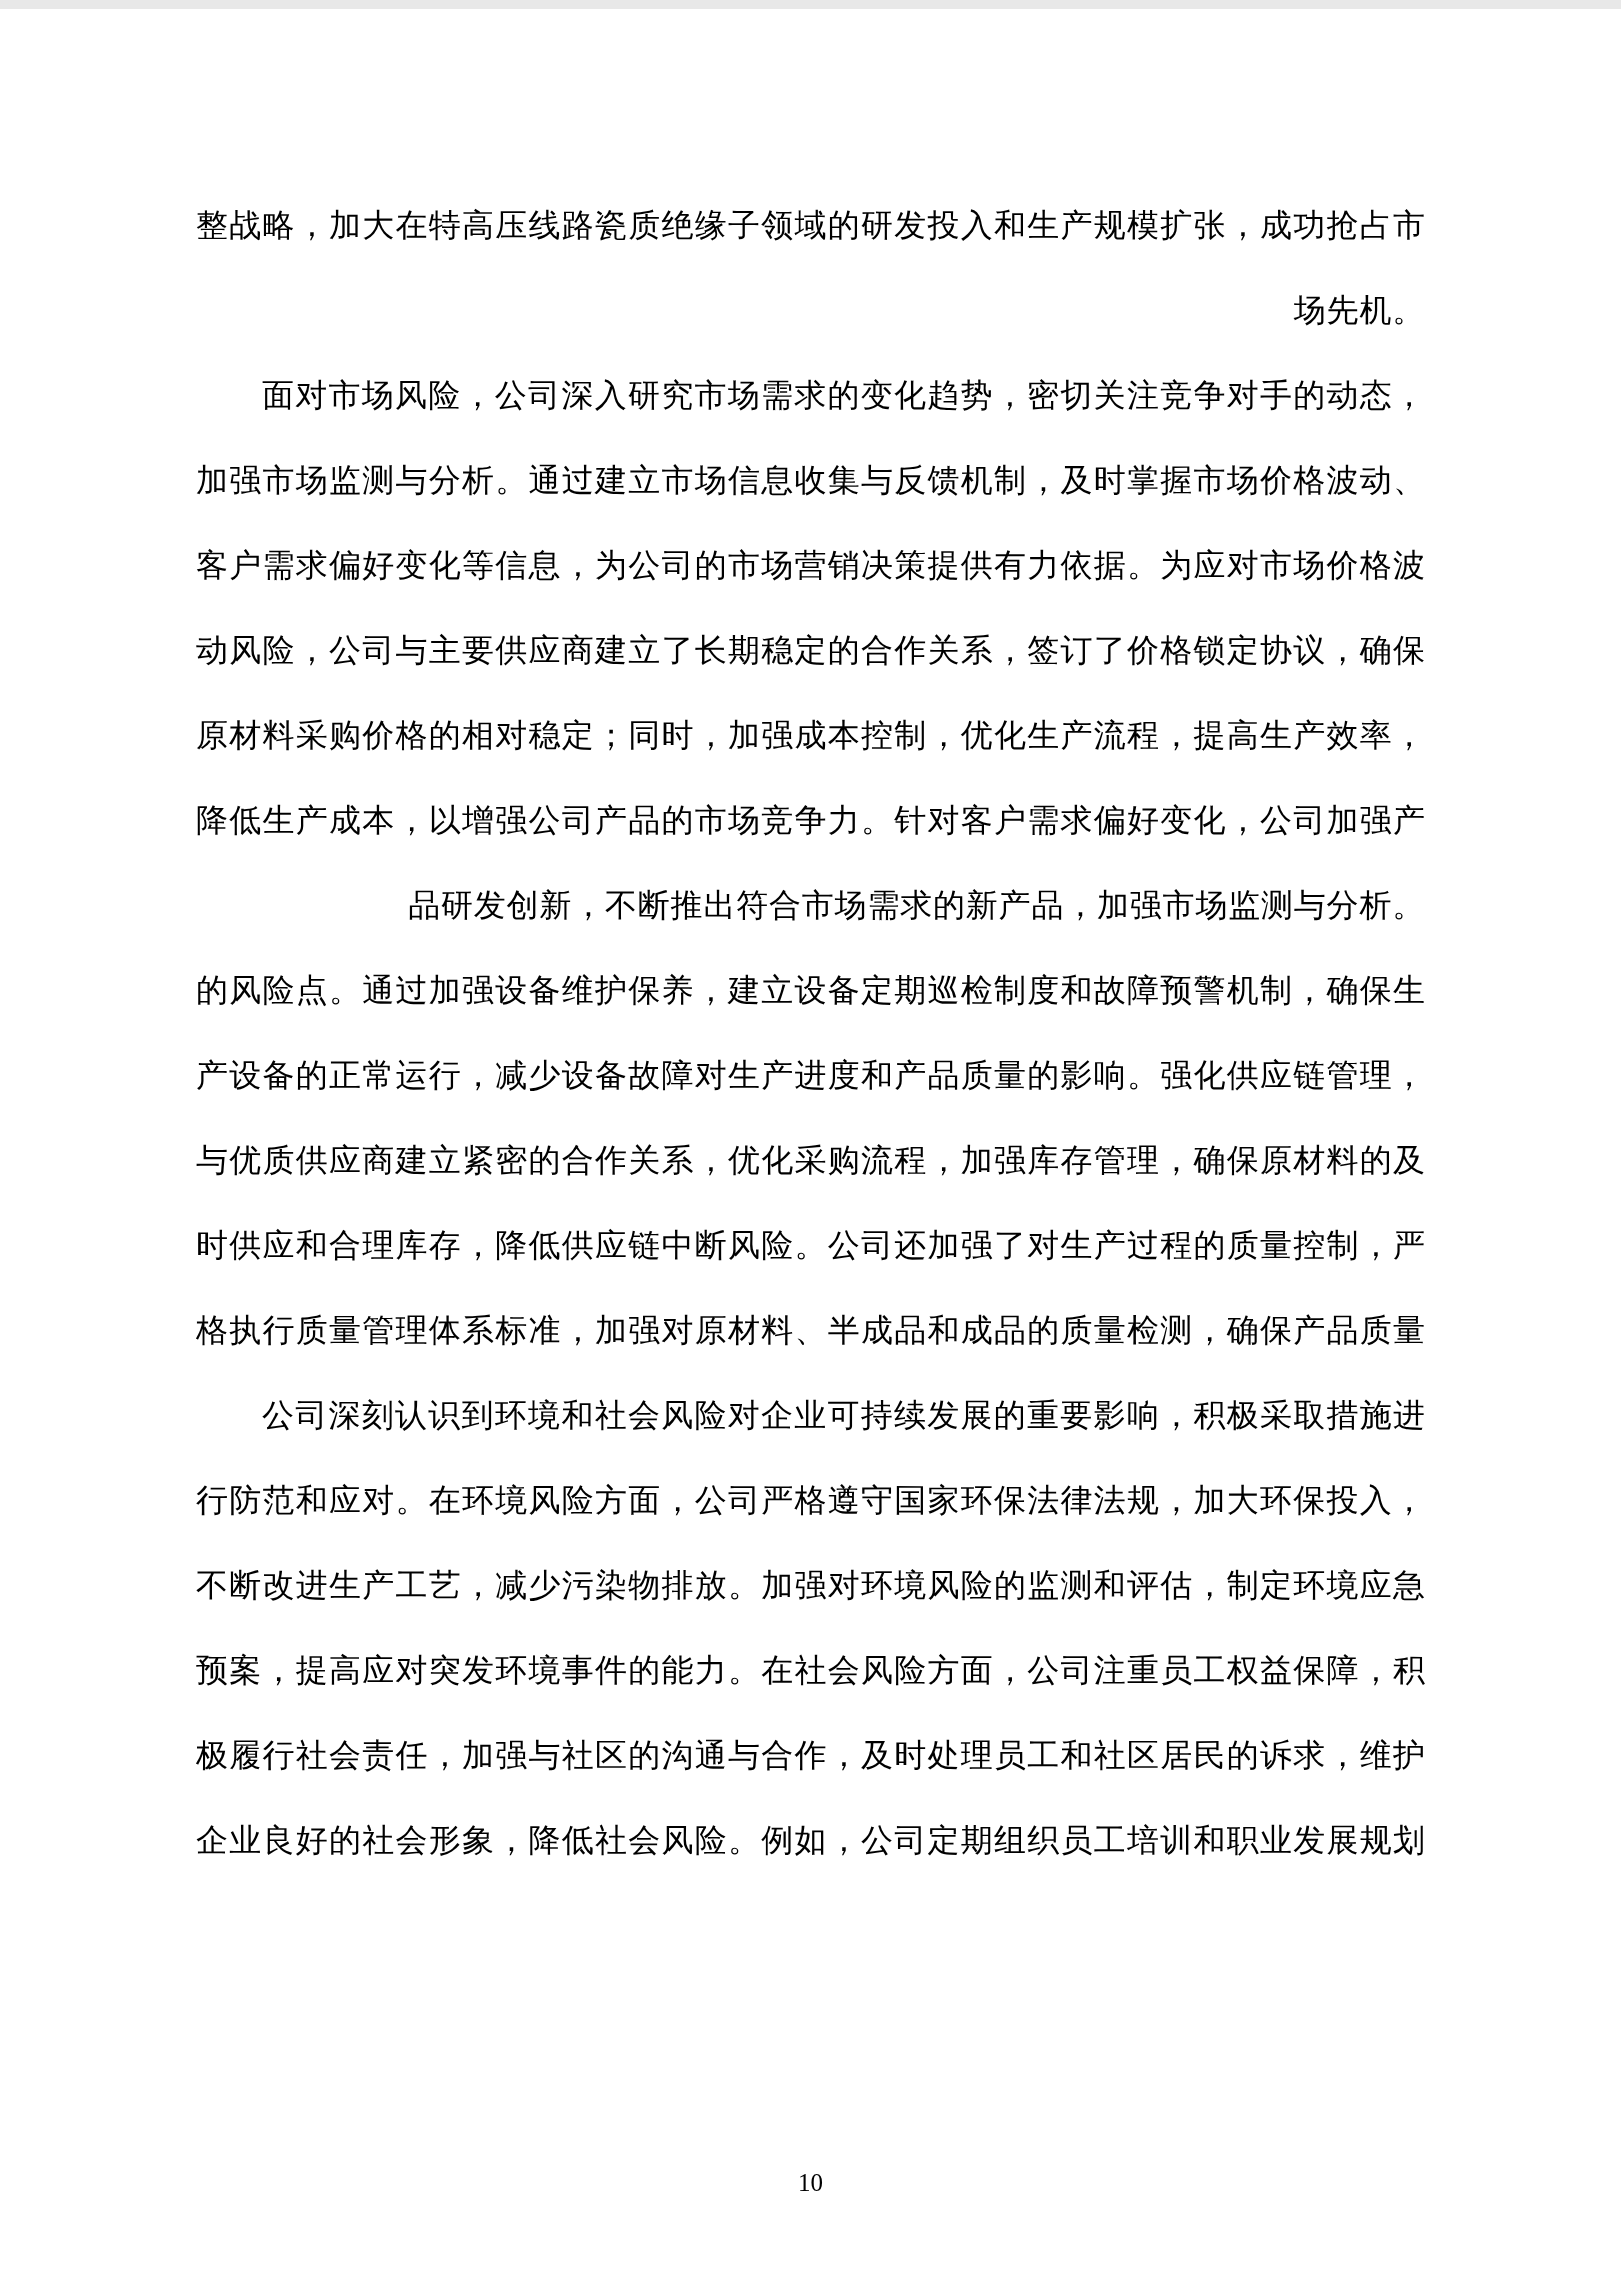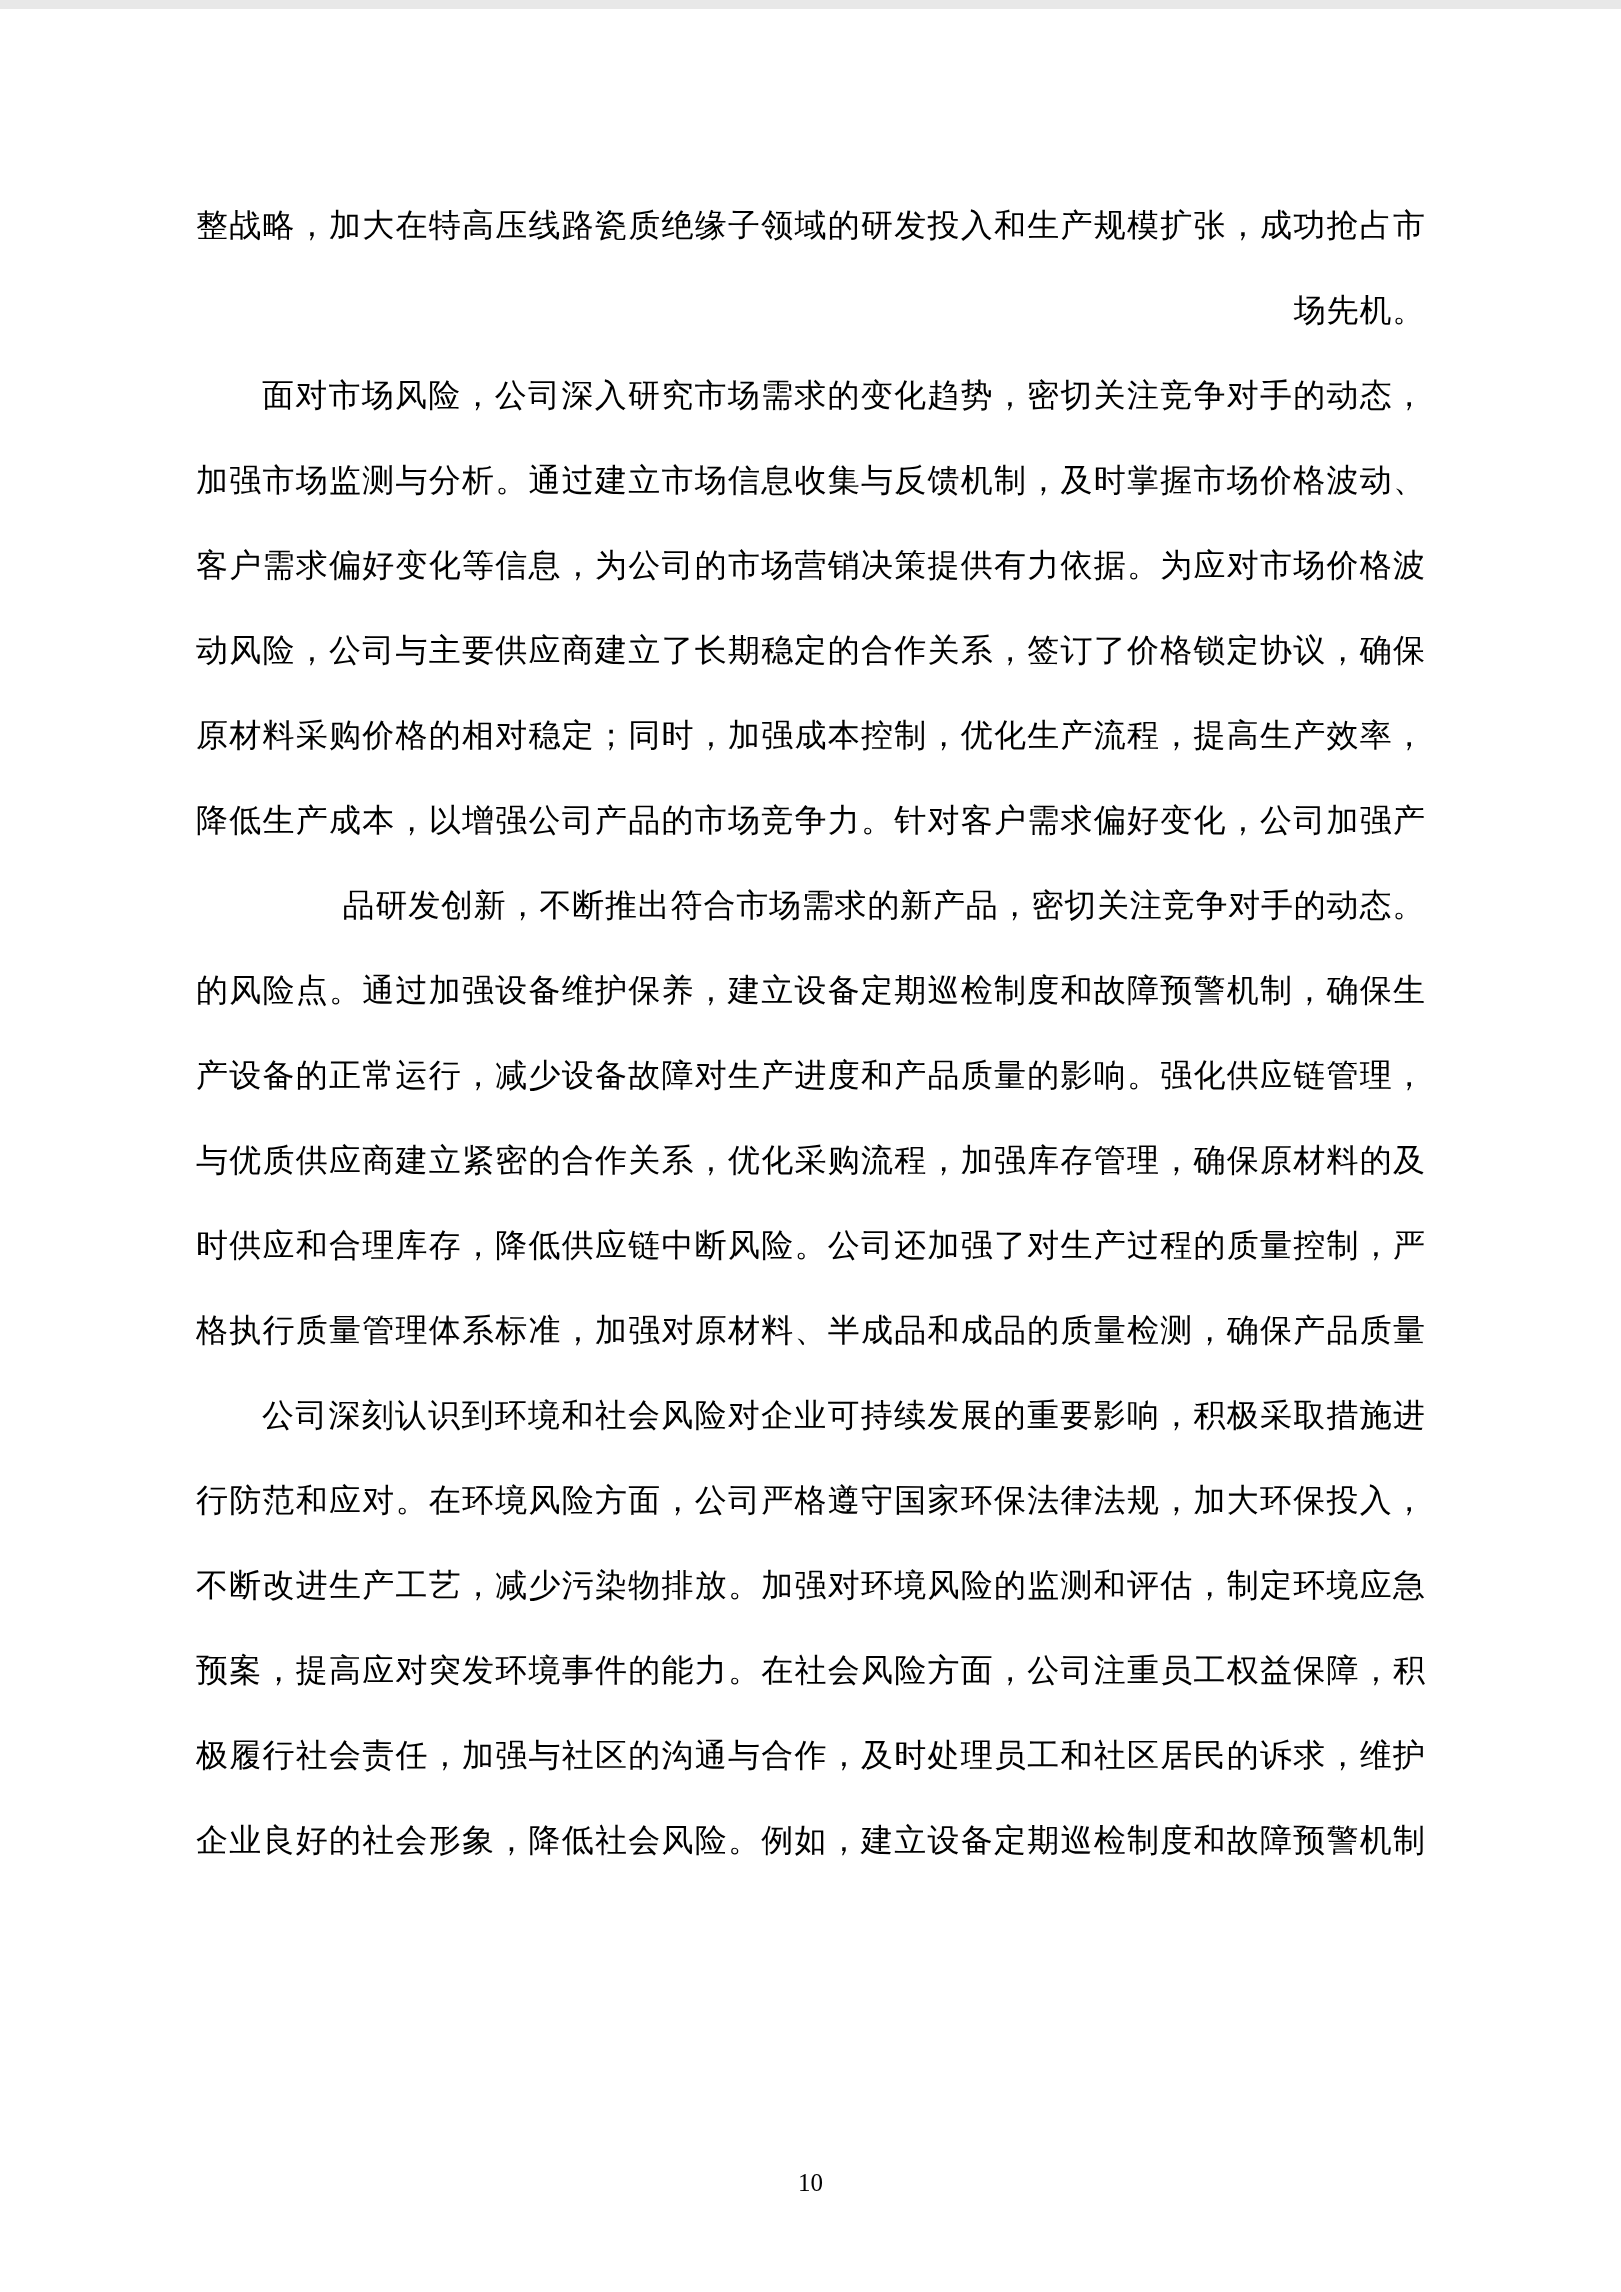--- a/index.html
+++ b/index.html
@@ -54,28 +54,28 @@
 <div class="page">
   <div class="text-block">
       <div class="line justify">整战略，加大在特高压线路瓷质绝缘子领域的研发投入和生产规模扩张，成功抢占市</div>
       <div class="line plain">场先机。</div>
       <div class="line justify indent">面对市场风险，公司深入研究市场需求的变化趋势，密切关注竞争对手的动态，</div>
       <div class="line justify">加强市场监测与分析。通过建立市场信息收集与反馈机制，及时掌握市场价格波动、</div>
       <div class="line justify">客户需求偏好变化等信息，为公司的市场营销决策提供有力依据。为应对市场价格波</div>
       <div class="line justify">动风险，公司与主要供应商建立了长期稳定的合作关系，签订了价格锁定协议，确保</div>
       <div class="line justify">原材料采购价格的相对稳定；同时，加强成本控制，优化生产流程，提高生产效率，</div>
       <div class="line justify">降低生产成本，以增强公司产品的市场竞争力。针对客户需求偏好变化，公司加强产</div>
-      <div class="line plain">品研发创新，不断推出符合市场需求的新产品，密切关注竞争对手的动态。</div>
+      <div class="line plain">品研发创新，不断推出符合市场需求的新产品，加强市场监测与分析。</div>
       <div class="line justify">的风险点。通过加强设备维护保养，建立设备定期巡检制度和故障预警机制，确保生</div>
       <div class="line justify">产设备的正常运行，减少设备故障对生产进度和产品质量的影响。强化供应链管理，</div>
       <div class="line justify">与优质供应商建立紧密的合作关系，优化采购流程，加强库存管理，确保原材料的及</div>
       <div class="line justify">时供应和合理库存，降低供应链中断风险。公司还加强了对生产过程的质量控制，严</div>
       <div class="line justify">格执行质量管理体系标准，加强对原材料、半成品和成品的质量检测，确保产品质量</div>
       <div class="line justify indent">公司深刻认识到环境和社会风险对企业可持续发展的重要影响，积极采取措施进</div>
       <div class="line justify">行防范和应对。在环境风险方面，公司严格遵守国家环保法律法规，加大环保投入，</div>
       <div class="line justify">不断改进生产工艺，减少污染物排放。加强对环境风险的监测和评估，制定环境应急</div>
       <div class="line justify">预案，提高应对突发环境事件的能力。在社会风险方面，公司注重员工权益保障，积</div>
       <div class="line justify">极履行社会责任，加强与社区的沟通与合作，及时处理员工和社区居民的诉求，维护</div>
-      <div class="line justify">企业良好的社会形象，降低社会风险。例如，建立设备定期巡检制度和故障预警机制</div>
+      <div class="line justify">企业良好的社会形象，降低社会风险。例如，公司定期组织员工培训和职业发展规划</div>
     </div>
   <div class="page-number">10</div>
 </div>
 
 
 </body></html>

